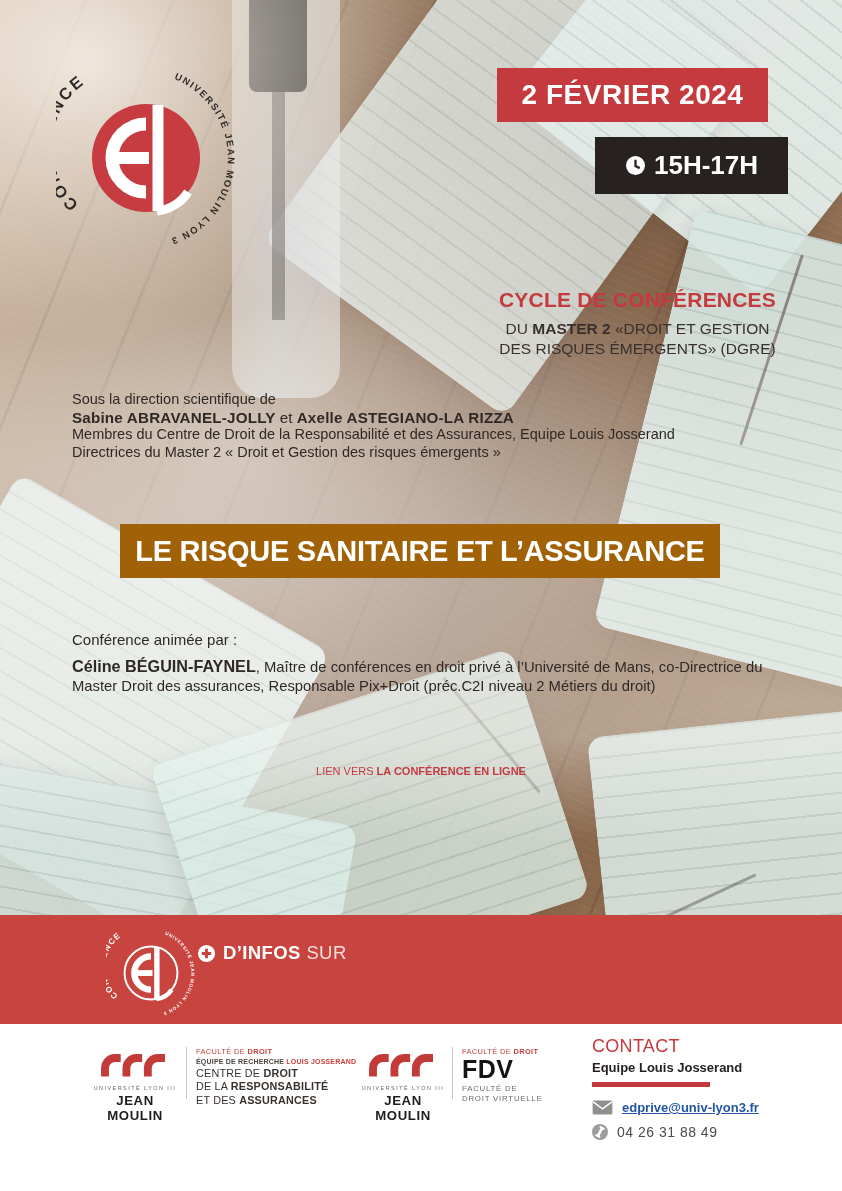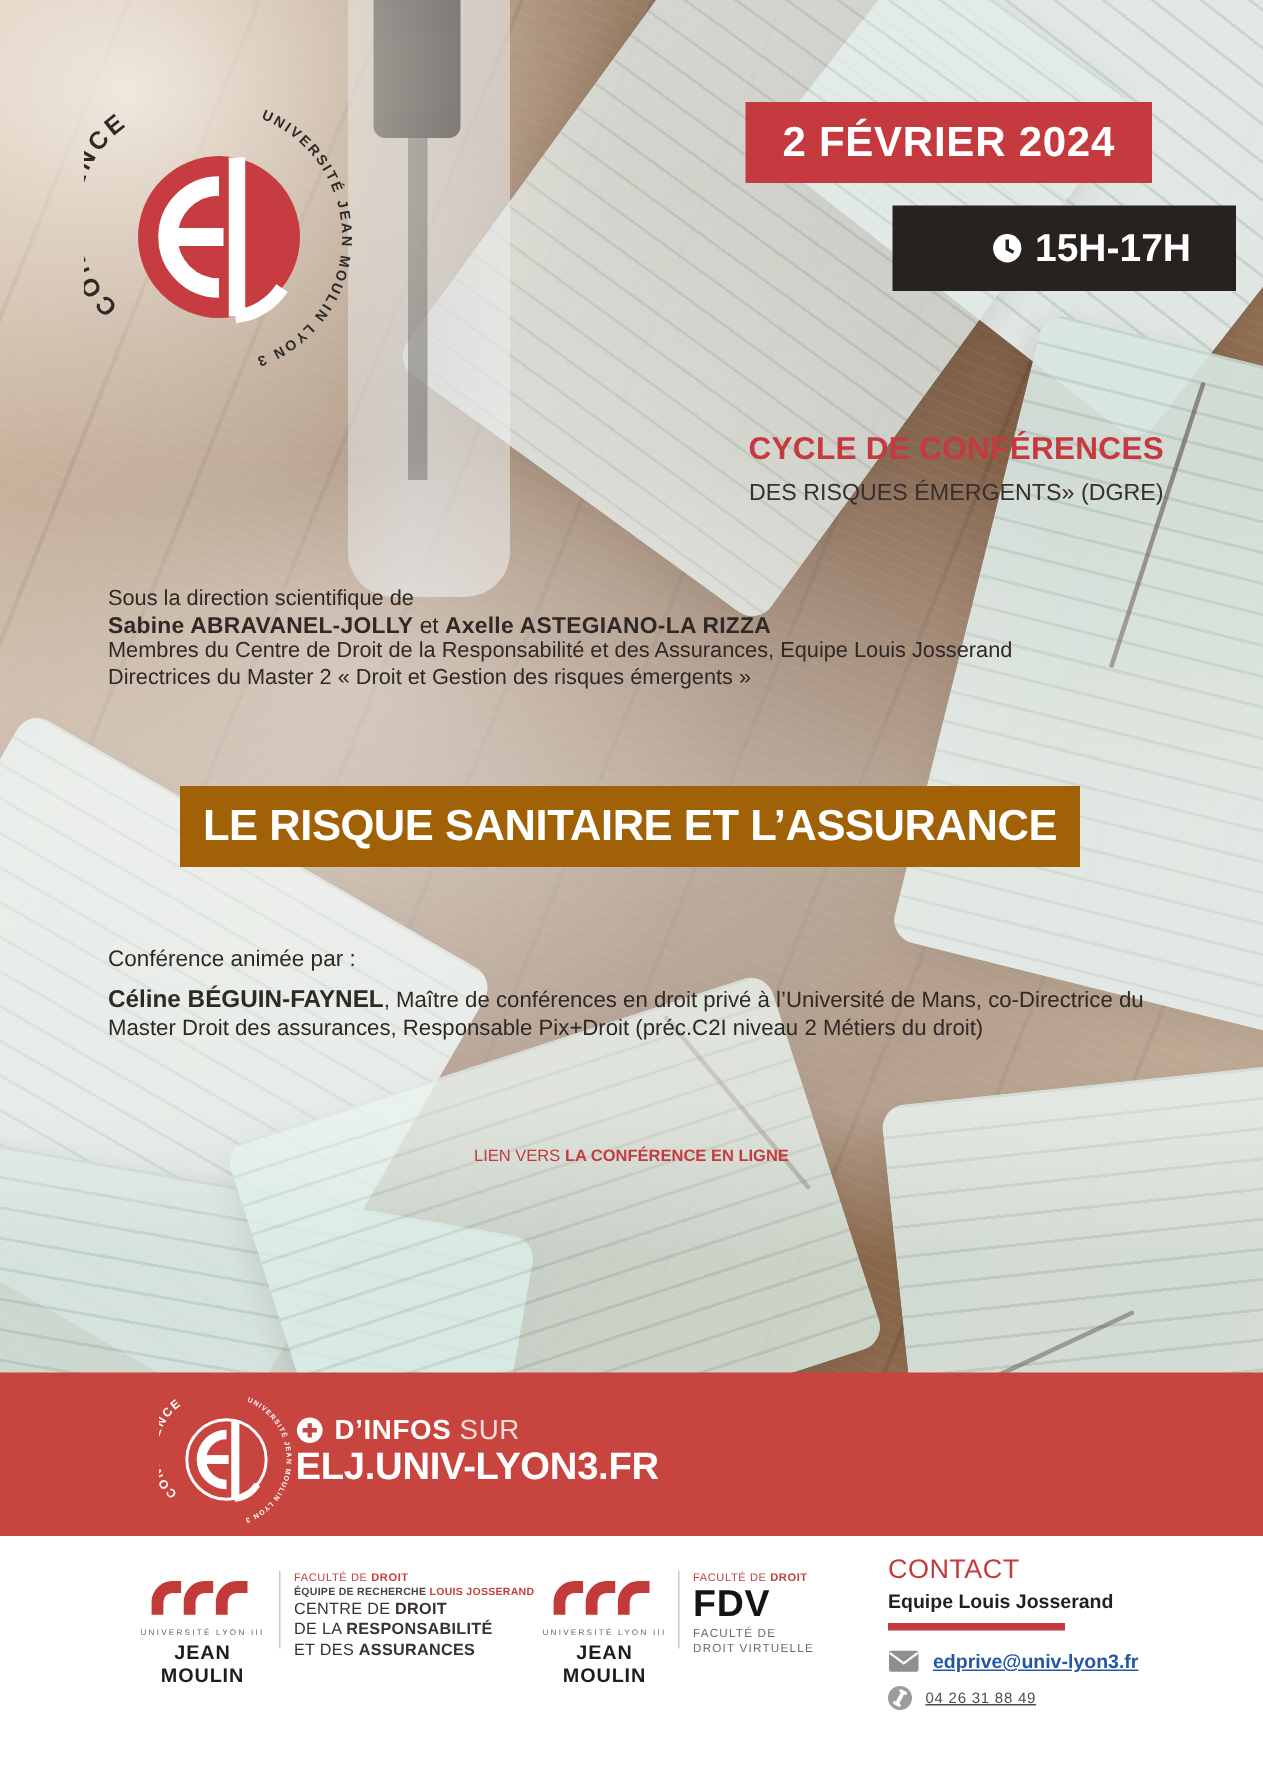--- a/index.html
+++ b/index.html
@@ -33,21 +33,21 @@
   .haze{left:0;top:0;width:842px;height:1024px;pointer-events:none;
     background:
       radial-gradient(520px 430px at 10% 6%, rgba(242,235,226,.95), rgba(242,235,226,0) 65%),
       radial-gradient(700px 520px at 28% 44%, rgba(248,246,242,.55), rgba(248,246,242,0) 70%),
       linear-gradient(180deg, rgba(255,255,255,0.1) 0%, rgba(255,255,255,0) 30%, rgba(252,251,249,.35) 52%, rgba(252,251,249,.38) 72%, rgba(252,251,249,0) 82%);}
 
   
   .date-banner{left:497px;top:68px;width:271px;height:54px;background:#c43a3e;color:#fff;
     display:flex;align-items:center;justify-content:center;font-weight:bold;font-size:28px;letter-spacing:.5px;}
   .time-banner{left:595px;top:137px;width:193px;height:57px;background:#27221f;color:#fff;
-    display:flex;align-items:center;justify-content:center;gap:8px;font-weight:bold;font-size:26px;padding-left:36px;}
+    display:flex;align-items:center;justify-content:center;gap:8px;font-weight:bold;font-size:26px;}
 
   
   .cycle{left:495px;top:288px;width:285px;text-align:center;color:#39302d;}
   .cycle-title{color:#c43a3e;font-weight:bold;font-size:21px;letter-spacing:.2px;margin-bottom:7px;}
   .cycle-line{font-size:15.5px;line-height:20px;}
   .b{font-weight:bold;}
 
   
   .direction{left:72px;top:391px;color:#2f2825;font-size:14.5px;line-height:17.6px;white-space:nowrap;}
   .direction .names{font-size:15.2px;}
@@ -93,21 +93,21 @@
   .fdv{left:462px;top:1047px;}
   .fdv .acr{font-size:25px;font-weight:800;color:#141414;line-height:26px;letter-spacing:.5px;}
   .fdv .sub{font-size:7.8px;color:#6f6a66;letter-spacing:.8px;line-height:9.5px;margin-top:2px;}
   .contact{left:592px;top:1036px;}
   .contact .title{font-size:18px;font-weight:normal;color:#c43a3e;letter-spacing:.3px;}
   .contact .team{font-size:13px;font-weight:bold;color:#231f1e;margin-top:3px;}
   .contact .rule{width:118px;height:5px;background:#c43a3e;margin-top:7px;}
   .row{display:flex;align-items:center;gap:9px;}
   .email-row{margin-top:13px;}
   .email-row a{font-size:13px;font-weight:bold;color:#2456a4;}
-  .phone-row{margin-top:9px;font-size:10px;color:#4c4c4c;letter-spacing:.5px;text-decoration:underline;}
+  .phone-row{margin-top:9px;font-size:14px;color:#4c4c4c;letter-spacing:.5px;}
 
   svg text{font-family:"Liberation Sans", sans-serif;}
 </style>
 </head>
 <body>
 
 <div id="poster">
 
   <div class="abs bg-wood"></div>
   <div class="abs mask m1"></div>
@@ -145,20 +145,21 @@
   <div class="abs time-banner">
     <svg width="21" height="21" viewBox="0 0 20 20">
       <circle cx="10" cy="10" r="9" fill="#ffffff"></circle>
       <path d="M10 4.5 V10.5 L14 12.5" stroke="#27221f" stroke-width="2.2" fill="none"></path>
     </svg>
     <span>15H-17H</span>
   </div>
 
   <div class="abs cycle">
     <div class="cycle-title">CYCLE DE CONFÉRENCES</div>
+    <div class="cycle-line"><span>DU </span><span class="b">MASTER 2</span><span> «DROIT ET GESTION</span></div>
     <div class="cycle-line">DES RISQUES ÉMERGENTS» (DGRE)</div>
   </div>
 
   <div class="abs direction">
     <div>Sous la direction scientifique de</div>
     <div class="names"><span class="b">Sabine ABRAVANEL-JOLLY</span><span> et </span><span class="b">Axelle ASTEGIANO-LA RIZZA</span></div>
     <div>Membres du Centre de Droit de la Responsabilité et des Assurances, Equipe Louis Josserand</div>
     <div>Directrices du Master 2 « Droit et Gestion des risques émergents »</div>
   </div>
 
@@ -185,21 +186,20 @@
       <textPath href="#univ-path-m">UNIVERSITÉ JEAN MOULIN LYON 3</textPath>
     </text>
   </svg>
   <div class="abs infos-row">
     <svg width="19" height="19" viewBox="0 0 20 20">
       <circle cx="10" cy="10" r="9" fill="#ffffff"></circle>
       <path d="M10 5 V15 M5 10 H15" stroke="#c8453f" stroke-width="3"></path>
     </svg>
     <span><span class="b">D’INFOS</span><span class="sur"> SUR</span></span>
   </div>
-  <div class="abs site"><a href="#">ELJ.UNIV-LYON3.FR</a></div>
 
   <div class="abs footer"></div>
 
   <div class="abs jm jm1">
     <svg width="78" height="30" viewBox="0 0 100 42">
       <path d="M8 40 V28 A14 14 0 0 1 22 14 H30" fill="none" stroke="#c33b38" stroke-width="11"></path>
       <path d="M38 40 V28 A14 14 0 0 1 52 14 H60" fill="none" stroke="#c33b38" stroke-width="11"></path>
       <path d="M68 40 V28 A14 14 0 0 1 82 14 H92" fill="none" stroke="#c33b38" stroke-width="11"></path>
     </svg>
     <div class="uni">UNIVERSITÉ  LYON  III</div>

